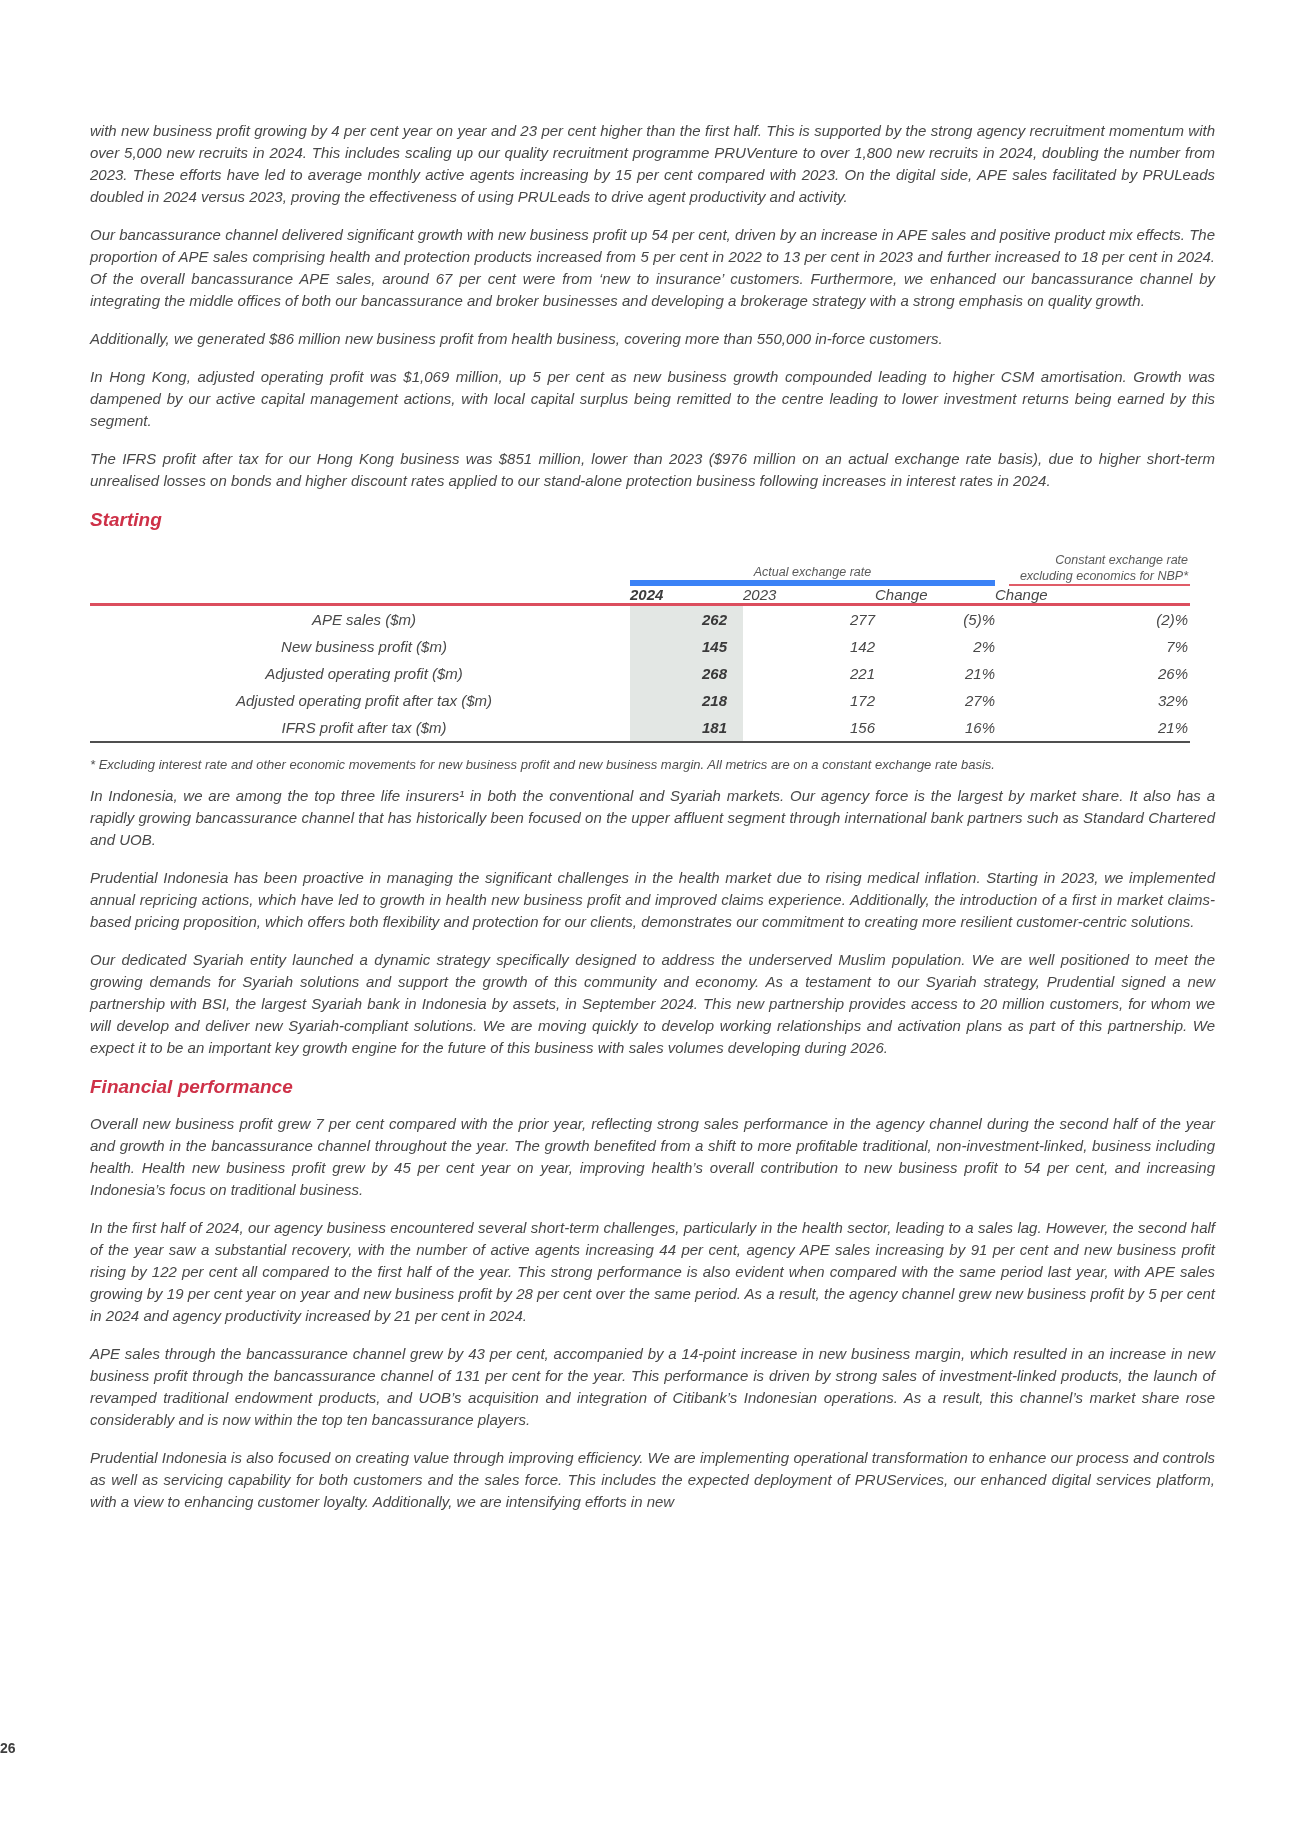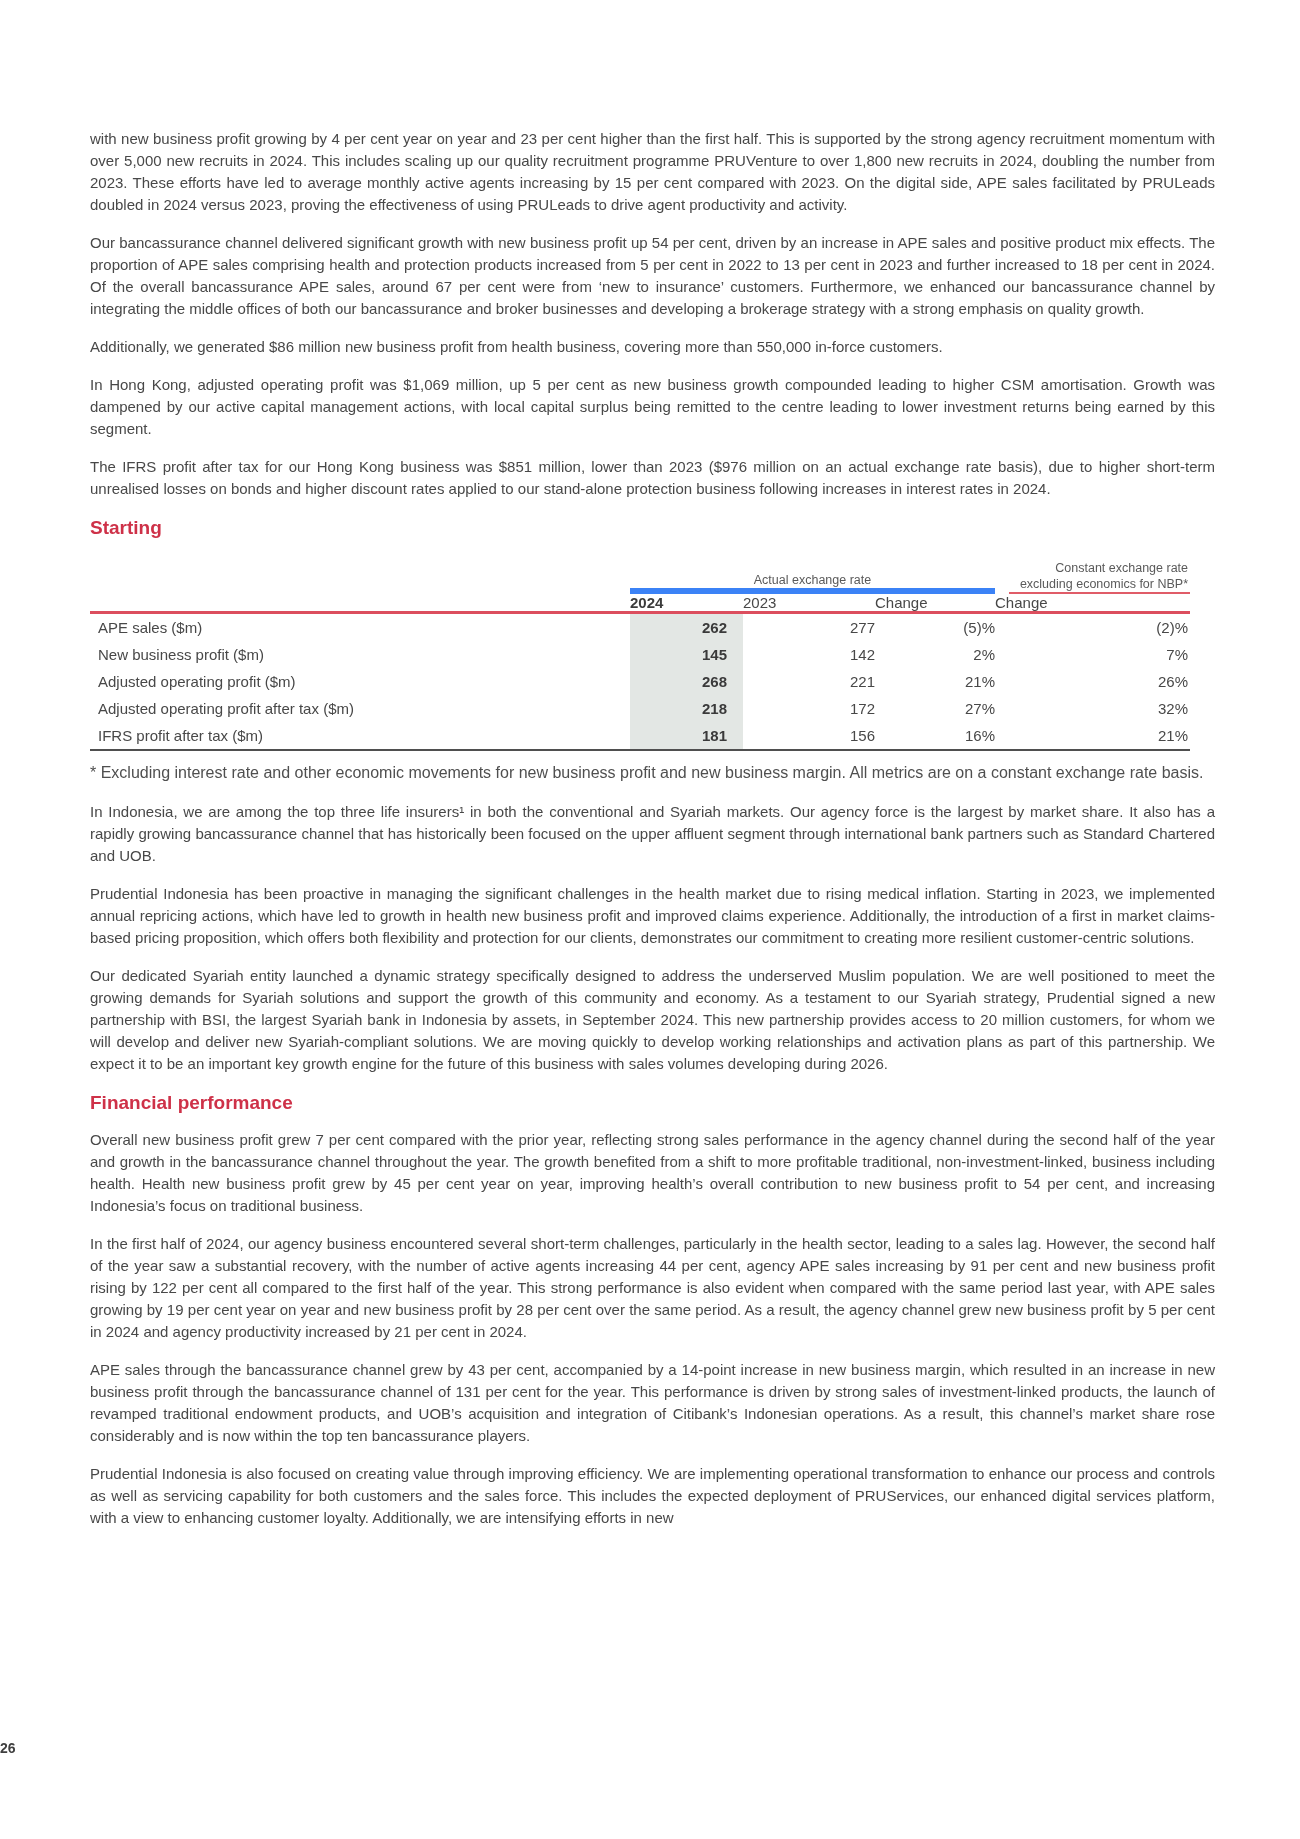--- a/index.html
+++ b/index.html
@@ -5,21 +5,21 @@
   html, body { margin:0; padding:0; background:#ffffff; }
   .page {
     position:relative;
     width:1300px; height:1839px;
     background:#ffffff;
     font-family:"Liberation Sans", sans-serif;
     color:#484848;
     overflow:hidden;
   }
   .content {
-    position:absolute; left:90px; top:128px; width:1125px;
+    position:absolute; left:90px; top:120px; width:1125px;font-style:italic;
   }
   p.body {
     font-size:15px; line-height:22px;
     margin:0 0 16px 0;
     text-align:justify;
     color:#484848;
   }
   h2.section {
     font-size:19px; line-height:24px;
     color:#ce3148;
@@ -50,32 +50,32 @@
   }
   .subhead-row td {
     font-size:14px;
     padding:8px 0 5px 0;
     border-bottom:3px solid #dc4e5e;
     color:#484848;
   }
   .subhead-row td.h2024 { font-weight:bold; color:#3c3c3c; padding-right:6px; }
   .subhead-row td.hcer { padding-right:2px; }
   .data-row td { height:27px; text-align:right; vertical-align:middle; }
-  .data-row td.label { text-align:left; padding-left:8px;margin-left:10px; }
+  .data-row td.label { text-align:center; padding-left:8px;margin-left:10px; }
   .data-row td.c2024 {
     background:#e3e7e4;
     font-weight:bold; color:#3a3a3a;
     padding-right:16px;
   }
   .data-row td.ccer { padding-right:2px; }
   .data-row.last td { border-bottom:2px solid #4f4f4f; }
   .footnote {
-    font-size:16px; line-height:16px;
+    font-size:13px; line-height:16px;
     color:#4f4f4f;
-    margin:14px 0 20px 0;
+    margin:14px 0 12px 0;
   }
   .page-number {
     position:absolute; top:1740px; left:0; width:100%;
     font-size:14px; font-weight:bold; color:#3f3f3f;
   }
 </style>
 </head>
 <body>
 
 <div class="page">

